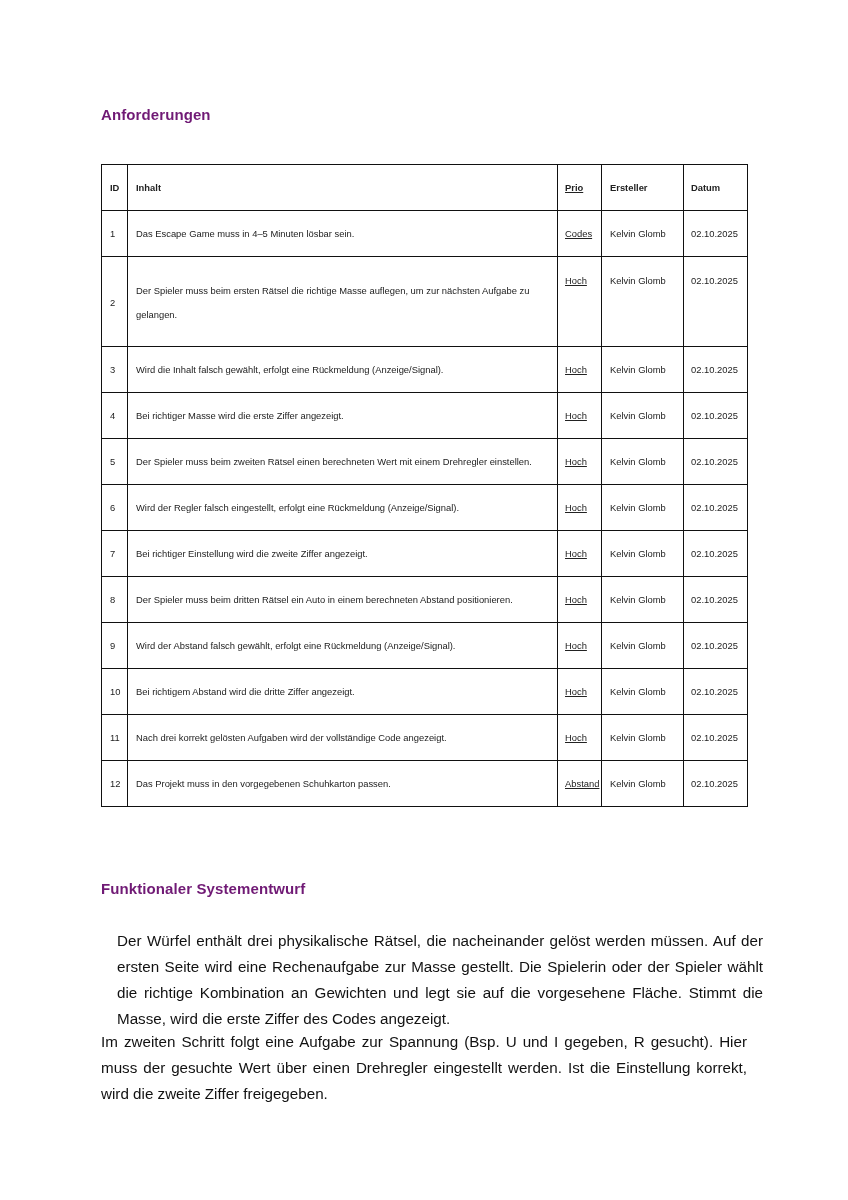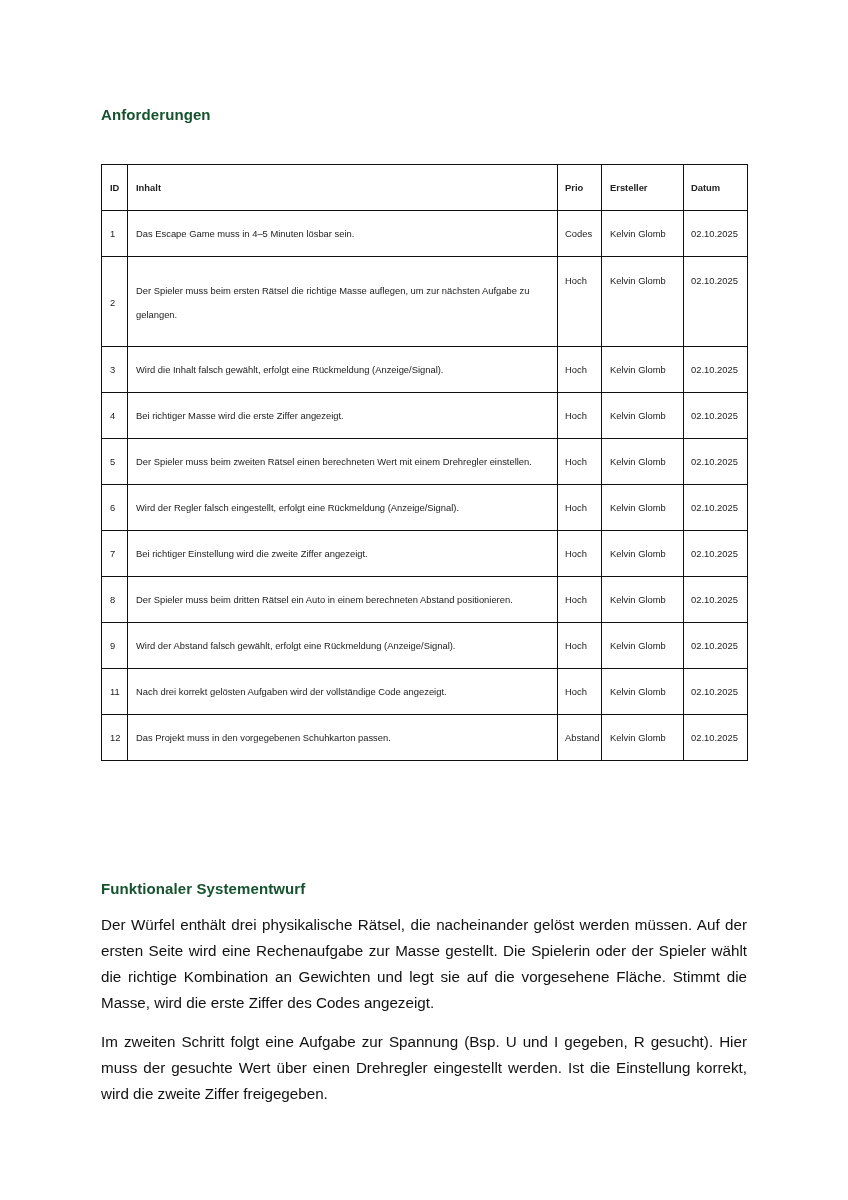--- a/index.html
+++ b/index.html
@@ -1,29 +1,29 @@
 <!DOCTYPE html>
 <html><head>
   <meta charset="utf-8">
   <style>
     html, body { margin: 0; padding: 0; background: #ffffff; }
     body { width: 848px; height: 1200px; position: relative; overflow: hidden; color: #111; font-family: "Liberation Sans", sans-serif; }
-    .h2 { position: absolute; left: 101px; font-weight: bold; font-size: 15px; color: #14532d; letter-spacing: 0.1px; }
+    .h2 { position: absolute; left: 101px; font-weight: bold; font-size: 15px; color: #701a75; letter-spacing: 0.1px; }
     #h-anf { top: 106px; }
     #h-fun { top: 880px; }
     table.req { position: absolute; left: 101px; top: 164px; border-collapse: collapse; width: 646px; table-layout: fixed; font-family: "Liberation Sans", sans-serif; font-size: 9.4px; color: #222; }
     table.req th, table.req td { border: 1.4px solid #111; padding: 0 8px; text-align: left; vertical-align: middle; }
     table.req th { font-weight: bold; height: 45px; }
     table.req td { height: 45px; }
     table.req tr.tall td { height: 71px; line-height: 24px; padding-top: 2px; }
     table.req tr.tall td.prio, table.req tr.tall td.ers, table.req tr.tall td.dat { vertical-align: top; padding-top: 18px; line-height: 12px; }
     col.c-id { width: 26px; } col.c-inh { width: 430px; } col.c-prio { width: 44px; } col.c-ers { width: 82px; } col.c-dat { width: 64px; }
     table.req td.id, table.req th.id { padding-left: 8px; padding-right: 14px; }
     table.req td.dat, table.req th.dat { padding-left: 7px; padding-right: 2px; }
-    table.req td.prio, table.req th.prio { padding-left: 7px; padding-right: 2px; }
+    table.req td.prio, table.req th.prio { padding-left: 7px; padding-right: 2px; text-decoration: underline; }
     .para { position: absolute; left: 101px; width: 646px; font-size: 15.2px; line-height: 26px; text-align: justify; color: #111; }
     #p1 { top: 912px; }
     #p2 { top: 1029px; }
   </style>
 </head>
 <body>
 
 <div id="h-anf" class="h2">Anforderungen</div>
 
 <table class="req">
@@ -101,31 +101,38 @@
         <td class="dat">02.10.2025</td>
       </tr>
       <tr>
         <td class="id">9</td>
         <td class="inh">Wird der Abstand falsch gewählt, erfolgt eine Rückmeldung (Anzeige/Signal).</td>
         <td class="prio">Hoch</td>
         <td class="ers">Kelvin Glomb</td>
         <td class="dat">02.10.2025</td>
       </tr>
       <tr>
+        <td class="id">10</td>
+        <td class="inh">Bei richtigem Abstand wird die dritte Ziffer angezeigt.</td>
+        <td class="prio">Hoch</td>
+        <td class="ers">Kelvin Glomb</td>
+        <td class="dat">02.10.2025</td>
+      </tr>
+      <tr>
         <td class="id">11</td>
         <td class="inh">Nach drei korrekt gelösten Aufgaben wird der vollständige Code angezeigt.</td>
         <td class="prio">Hoch</td>
         <td class="ers">Kelvin Glomb</td>
         <td class="dat">02.10.2025</td>
       </tr>
       <tr>
         <td class="id">12</td>
         <td class="inh">Das Projekt muss in den vorgegebenen Schuhkarton passen.</td>
         <td class="prio">Abstand</td>
         <td class="ers">Kelvin Glomb</td>
         <td class="dat">02.10.2025</td>
       </tr>
     </tbody>
 </table>
 
 <div id="h-fun" class="h2">Funktionaler Systementwurf</div>
-<p id="p1" class="para" style="margin:0">Der Würfel enthält drei physikalische Rätsel, die nacheinander gelöst werden müssen. Auf der ersten Seite wird eine Rechenaufgabe zur Masse gestellt. Die Spielerin oder der Spieler wählt die richtige Kombination an Gewichten und legt sie auf die vorgesehene Fläche. Stimmt die Masse, wird die erste Ziffer des Codes angezeigt.</p>
+<p id="p1" class="para" style="margin:16px">Der Würfel enthält drei physikalische Rätsel, die nacheinander gelöst werden müssen. Auf der ersten Seite wird eine Rechenaufgabe zur Masse gestellt. Die Spielerin oder der Spieler wählt die richtige Kombination an Gewichten und legt sie auf die vorgesehene Fläche. Stimmt die Masse, wird die erste Ziffer des Codes angezeigt.</p>
 <p id="p2" class="para" style="margin:0">Im zweiten Schritt folgt eine Aufgabe zur Spannung (Bsp. U und I gegeben, R gesucht). Hier muss der gesuchte Wert über einen Drehregler eingestellt werden. Ist die Einstellung korrekt, wird die zweite Ziffer freigegeben.</p>
 
 </body></html>

